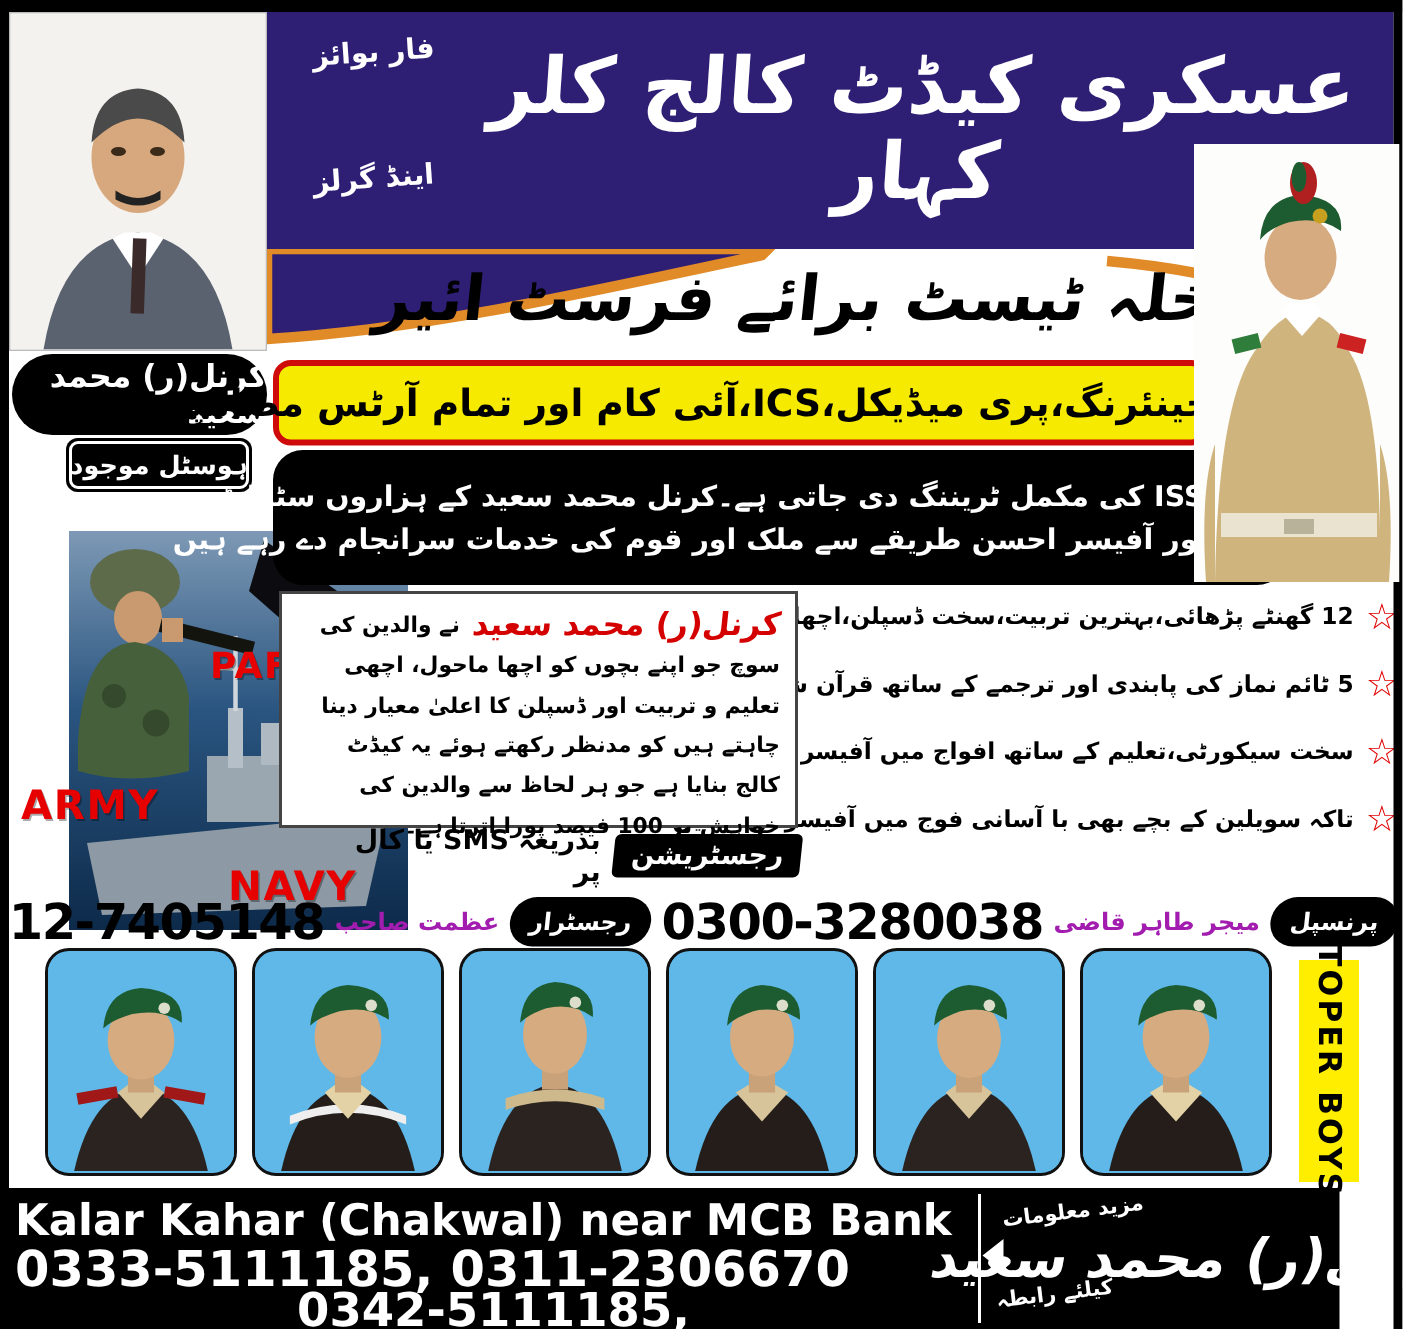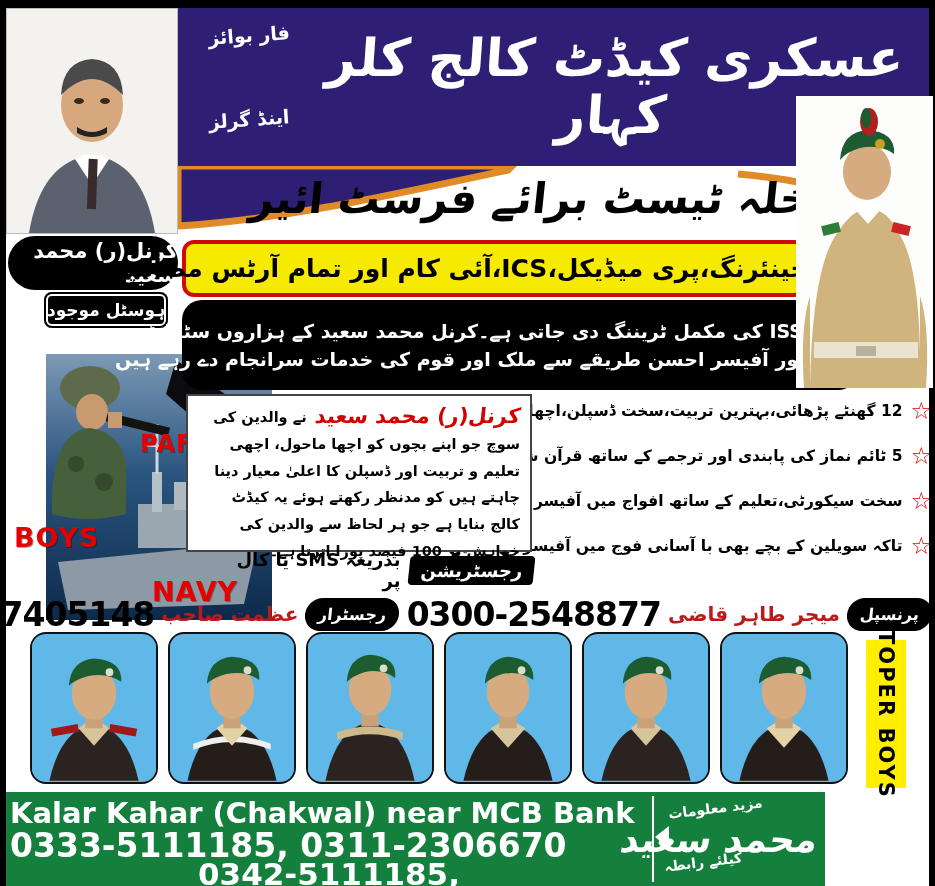--- a/index.html
+++ b/index.html
@@ -119,39 +119,39 @@
   }
   #registration-method { font-size:18px; font-weight:bold; color:#000; }
 
   #phones-row {
     left:182px; top:588px; width:750px; height:52px;
     direction:rtl; display:flex; align-items:center; gap:7px;
     white-space:nowrap;
   }
   .role-pill { background:#000; color:#fff; border-radius:20px;
     padding:7px 13px; font-size:16px; font-weight:bold; transform:skewX(-6deg); }
-  .contact-name { font-size:20px; font-weight:bold; color:#b91c1c; }
+  .contact-name { font-size:16px; font-weight:bold; color:#a21caf; }
   .phone-big { font-size:33px; font-weight:bold; color:#000; letter-spacing:-1px; }
 
   
   #photos-row { left:30px; top:632px; width:835px; height:156px;
     display:flex; gap:10px; }
   .photo-card { width:128px; height:152px; border-radius:16px; overflow:hidden;
     border:2px solid #111; background:#5fb8e8; }
   #toper-strip {
     left:866px; top:640px; width:40px; height:148px; background:#ffee00;
     display:flex; align-items:center; justify-content:center;
   }
   #toper-strip span {
     writing-mode:vertical-rl; font-size:21px; font-weight:900; color:#000;
     letter-spacing:2px; white-space:nowrap;
   }
 
   
-  #footer { left:0; top:792px; width:825px; height:94px; background:#15803d;
+  #footer { left:0; top:792px; width:893px; height:94px; background:#000000;
     color:#fff; }
   #footer-address { position:absolute; left:10px; top:4px; width:638px;
     font-size:29px; font-weight:bold; white-space:nowrap; }
   #footer-phones1 { position:absolute; left:10px; top:34px; width:638px;
     font-size:33px; font-weight:bold; white-space:nowrap; }
   #footer-phones2 { position:absolute; left:10px; top:64px; width:638px;
     font-size:31px; font-weight:bold; text-align:center; }
   #footer-divider { position:absolute; left:652px; top:4px; width:2px;
     height:86px; background:#fff; }
   #footer-arrow { position:absolute; left:655px; top:34px; width:0; height:0;
@@ -254,21 +254,21 @@
       <line x1="98" y1="92" x2="124" y2="92" stroke="#cfd6dc" stroke-width="2"></line>
       <ellipse cx="44" cy="34" rx="30" ry="22" fill="#5d6b4a"></ellipse>
       <ellipse cx="46" cy="58" rx="16" ry="18" fill="#c9996f"></ellipse>
       <path d="M6 140 Q10 76 44 74 Q74 78 80 110 L80 160 Q40 170 6 160 Z" fill="#47603c"></path>
       <circle cx="30" cy="110" r="8" fill="#35492c"></circle>
       <circle cx="58" cy="128" r="9" fill="#35492c"></circle>
       <rect x="60" y="66" width="64" height="9" fill="#14140f" transform="rotate(14 92 70)"></rect>
       <rect x="62" y="58" width="14" height="16" fill="#c9996f"></rect>
     </svg>
     <span id="label-paf" class="force-label">PAF</span>
-    <span id="label-army" class="force-label">BOYS</span>
+    <span id="label-army" class="force-label">ARMY</span>
     <span id="label-navy" class="force-label">NAVY</span>
   </div>
 
   <div id="message-box" class="abs" dir="rtl">
     <span id="message-heading">کرنل(ر) محمد سعید</span>
     <span id="message-body">نے والدین کی سوچ جو اپنے بچوں کو اچھا ماحول، اچھی تعلیم و تربیت اور ڈسپلن کا اعلیٰ معیار دینا چاہتے ہیں کو مدنظر رکھتے ہوئے یہ کیڈٹ کالج بنایا ہے جو ہر لحاظ سے والدین کی خواہش پر 100 فیصد پورا اترتا ہے۔</span>
   </div>
 
   <div id="features" class="abs">
     <div class="feature-row">
@@ -290,21 +290,21 @@
   </div>
 
   <div id="registration-row" class="abs">
     <span id="registration-label">رجسٹریشن</span>
     <span id="registration-method">بذریعہ SMS یا کال پر</span>
   </div>
 
   <div id="phones-row" class="abs">
     <span class="role-pill">پرنسپل</span>
     <span class="contact-name">میجر طاہر قاضی</span>
-    <span class="phone-big" dir="ltr">0300-2548877</span>
+    <span class="phone-big" dir="ltr">0300-3280038</span>
     <span class="role-pill">رجسٹرار</span>
     <span class="contact-name">عظمت صاحب</span>
     <span class="phone-big" dir="ltr">0312-7405148</span>
   </div>
 
   <div id="photos-row" class="abs">
     <div class="photo-card"><svg width="124" height="148" viewBox="0 0 128 150">
           <rect width="128" height="150" fill="#5fb8e8"></rect>
           <path d="M18 150 Q30 96 64 92 Q98 96 110 150 Z" fill="#2b2320"></path>
           <rect x="20" y="94" width="28" height="8" fill="#a01818" transform="rotate(-10 34 98)"></rect>

